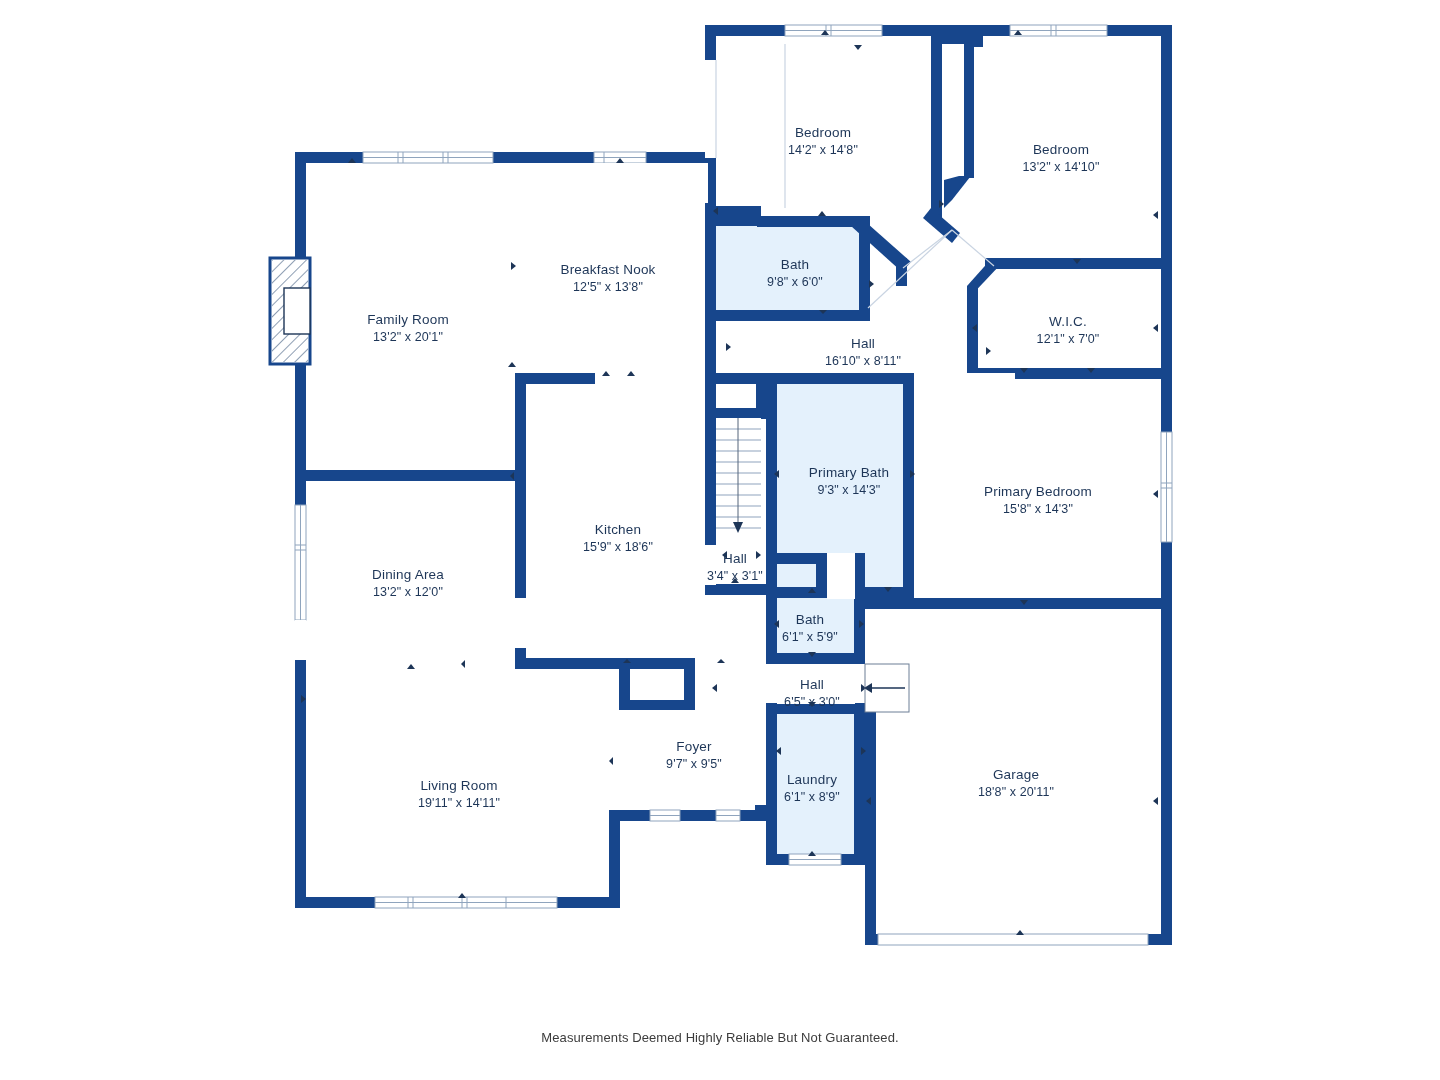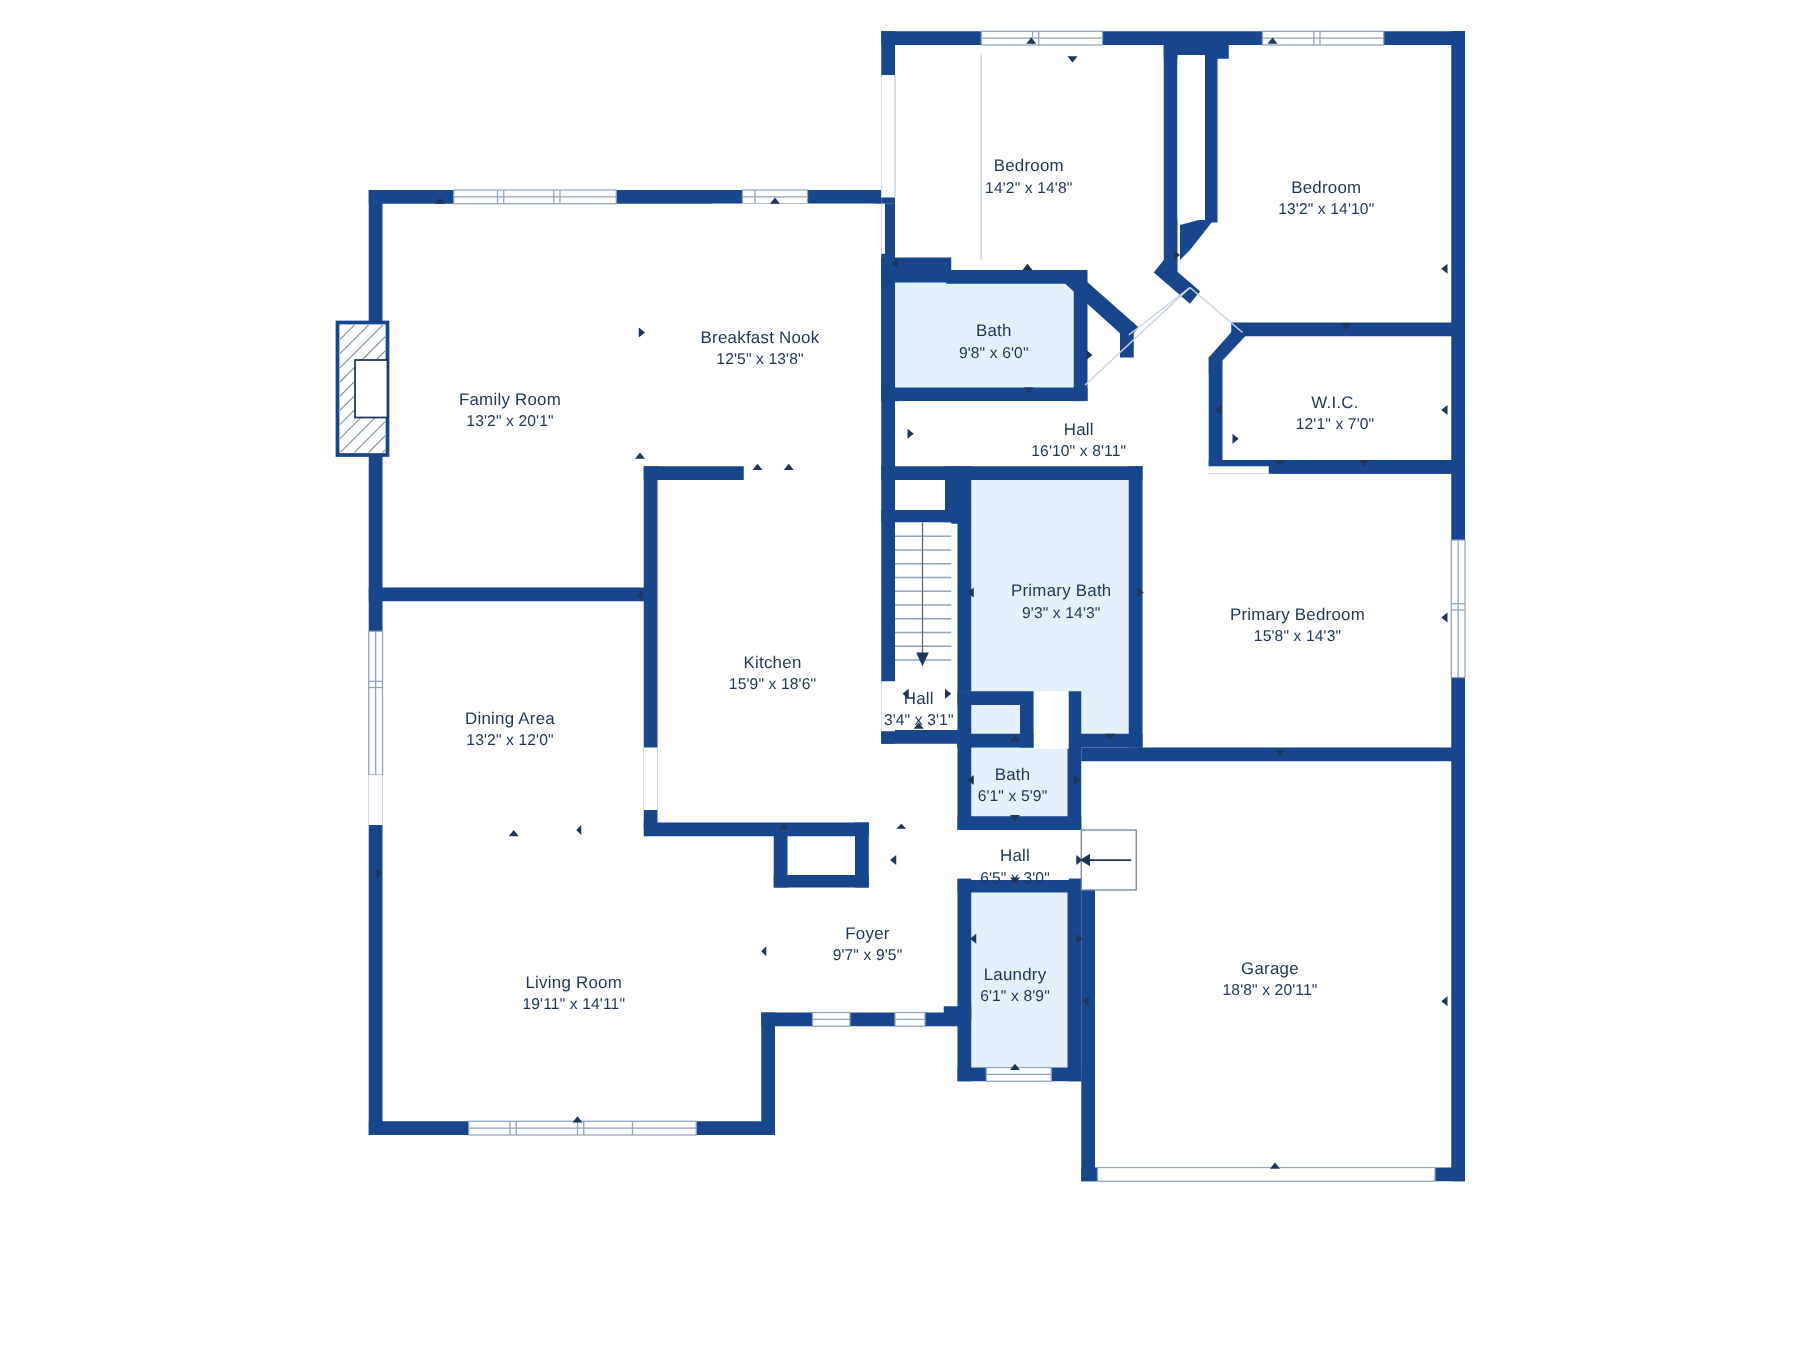--- a/index.html
+++ b/index.html
@@ -359,13 +359,14 @@
       </g>
     </g>
 
     <g>
       <rect x="865" y="664" width="44" height="48" fill="#ffffff" stroke="#6d7f96" stroke-width="1"></rect>
       <line x1="905" y1="688" x2="872" y2="688" stroke="#1d3557" stroke-width="1.4"></line>
       <polygon points="872,683 872,693 864,688" fill="#1d3557"></polygon>
     </g>
   </svg>
 
+  <div class="footer-note">Measurements Deemed Highly Reliable But Not Guaranteed.</div>
 </div>
 
 </body></html>

